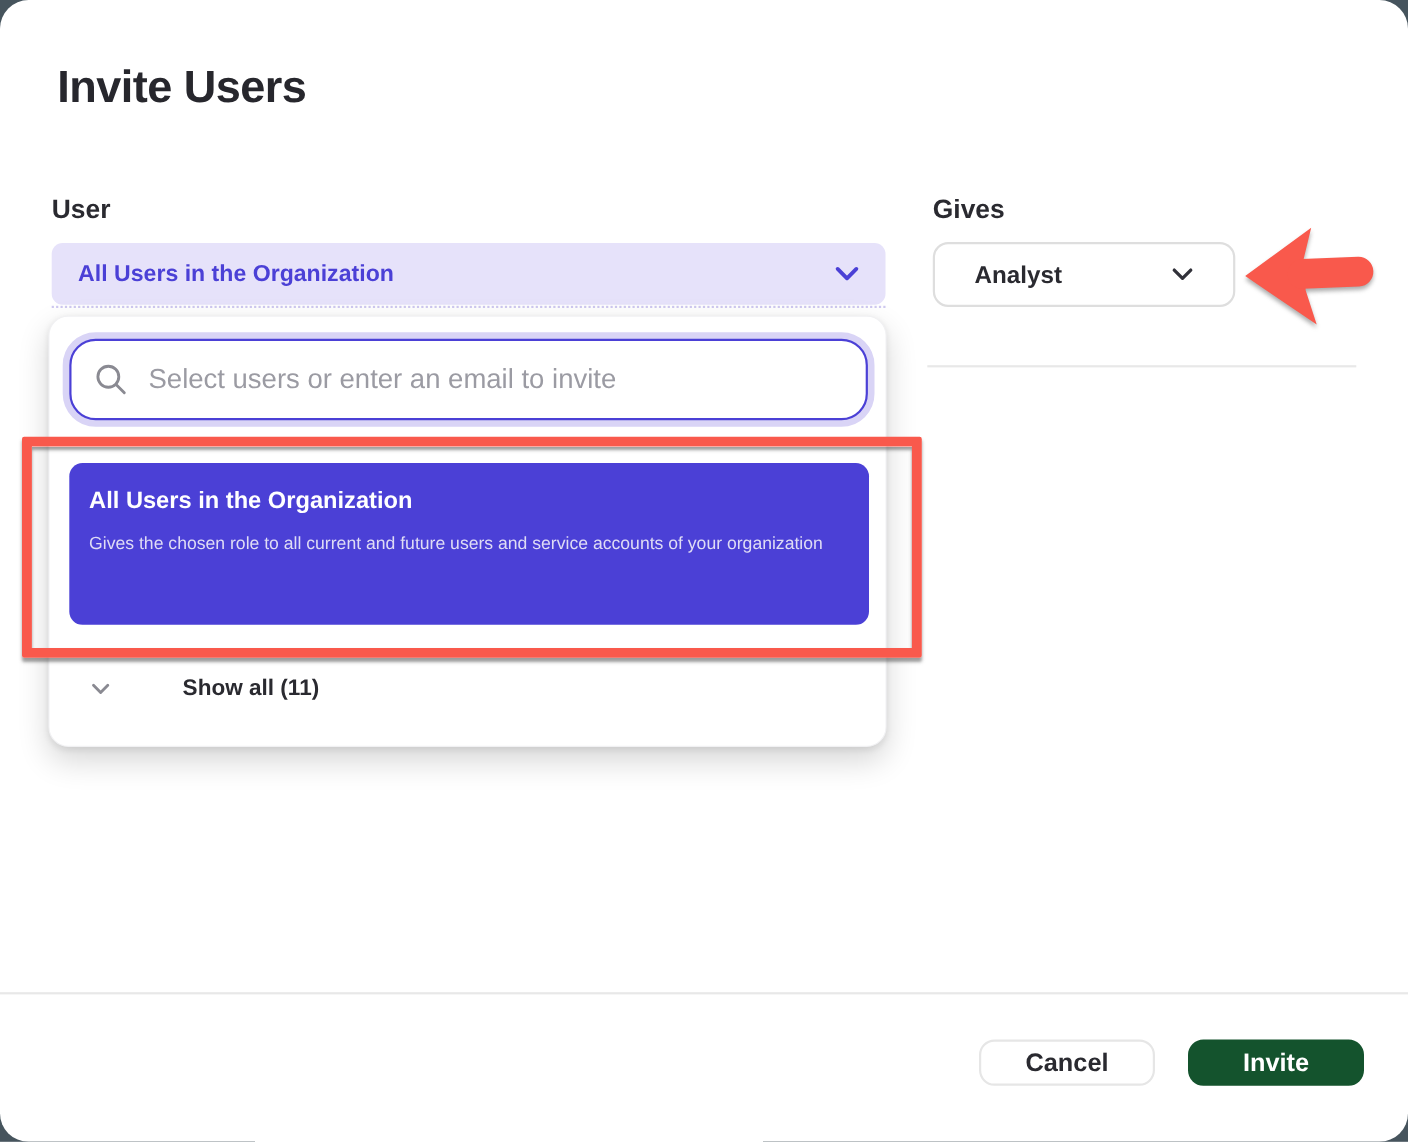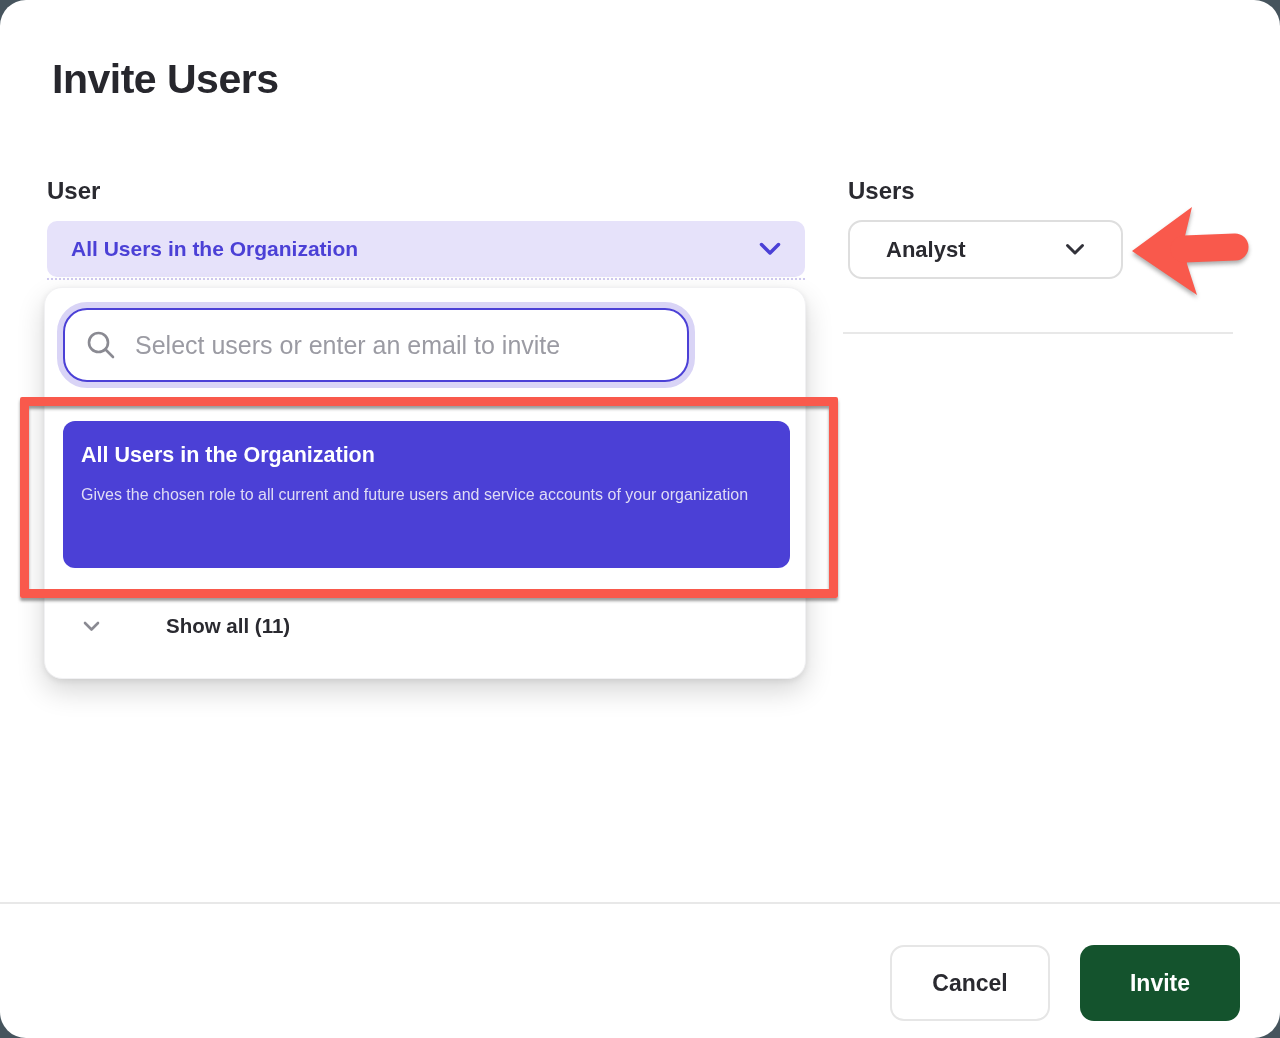--- a/index.html
+++ b/index.html
@@ -99,21 +99,21 @@
     width: 762px; height: 392px;
     background: #ffffff;
     border-radius: 18px;
     border: 1px solid #f1f1f3;
     box-shadow: 0 12px 28px rgba(0,0,0,0.16), 0 2px 6px rgba(0,0,0,0.08);
   }
 
   .search-ring {
     position: absolute;
     left: 12px; top: 14px;
-    width: 638px; height: 86px;
+    width: 738px; height: 86px;
     border: 6px solid #d9d4f6;
     border-radius: 30px;
     background: #d9d4f6;
   }
   .search-box {
     width: 100%; height: 100%;
     background: #ffffff;
     border: 2.5px solid #4b40d6;
     border-radius: 24px;
     display: flex;
@@ -184,21 +184,21 @@
 
   .footer-divider {
     position: absolute;
     left: 0; top: 902px;
     width: 1280px; height: 2px;
     background: #e8e8e8;
   }
   .btn {
     position: absolute;
     top: 945px;
-    height: 76px;
+    height: 42px;
     border-radius: 14px;
     font-family: "Liberation Sans", "DejaVu Sans", sans-serif;
     font-size: 23px;
     font-weight: 600;
     display: flex;
     align-items: center;
     justify-content: center;
     cursor: pointer;
   }
   .btn-cancel {
@@ -215,21 +215,21 @@
   }
 </style>
 </head>
 <body>
 
 <div class="modal">
 
   <h1 class="page-title">Invite Users</h1>
 
   <div class="field-label label-user">User</div>
-  <div class="field-label label-role">Users</div>
+  <div class="field-label label-role">Gives</div>
 
   <div class="user-trigger">
     <span class="user-trigger-text">All Users in the Organization</span>
     <span style="display:flex;">
       <svg width="22" height="14" viewBox="0 0 22 14">
           <path d="M2.5 2.5 L11 11 L19.5 2.5" fill="none" stroke="#4b40d6" stroke-width="3.5" stroke-linecap="round" stroke-linejoin="round"></path>
         </svg>
     </span>
   </div>
   <div class="trigger-dotted"></div>

